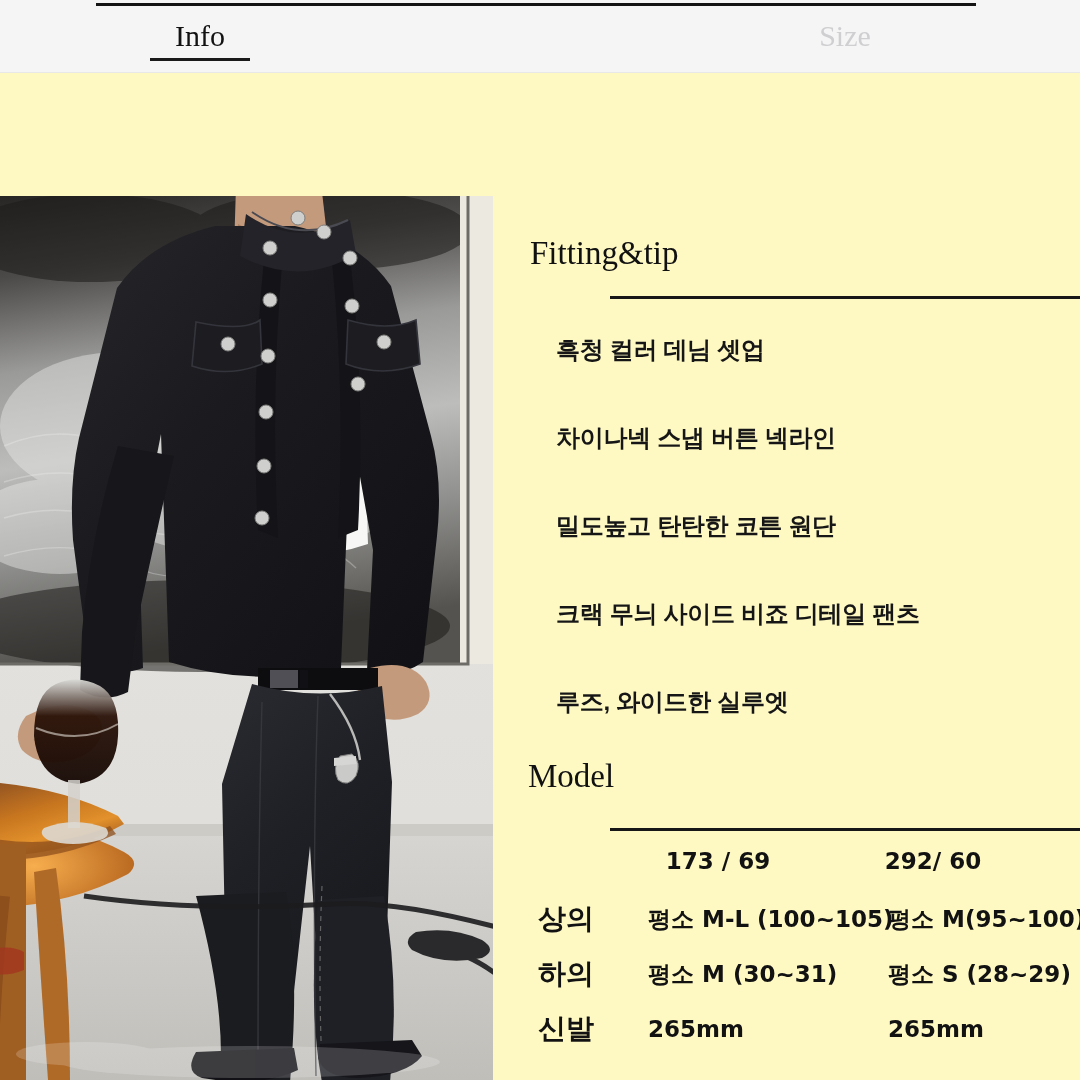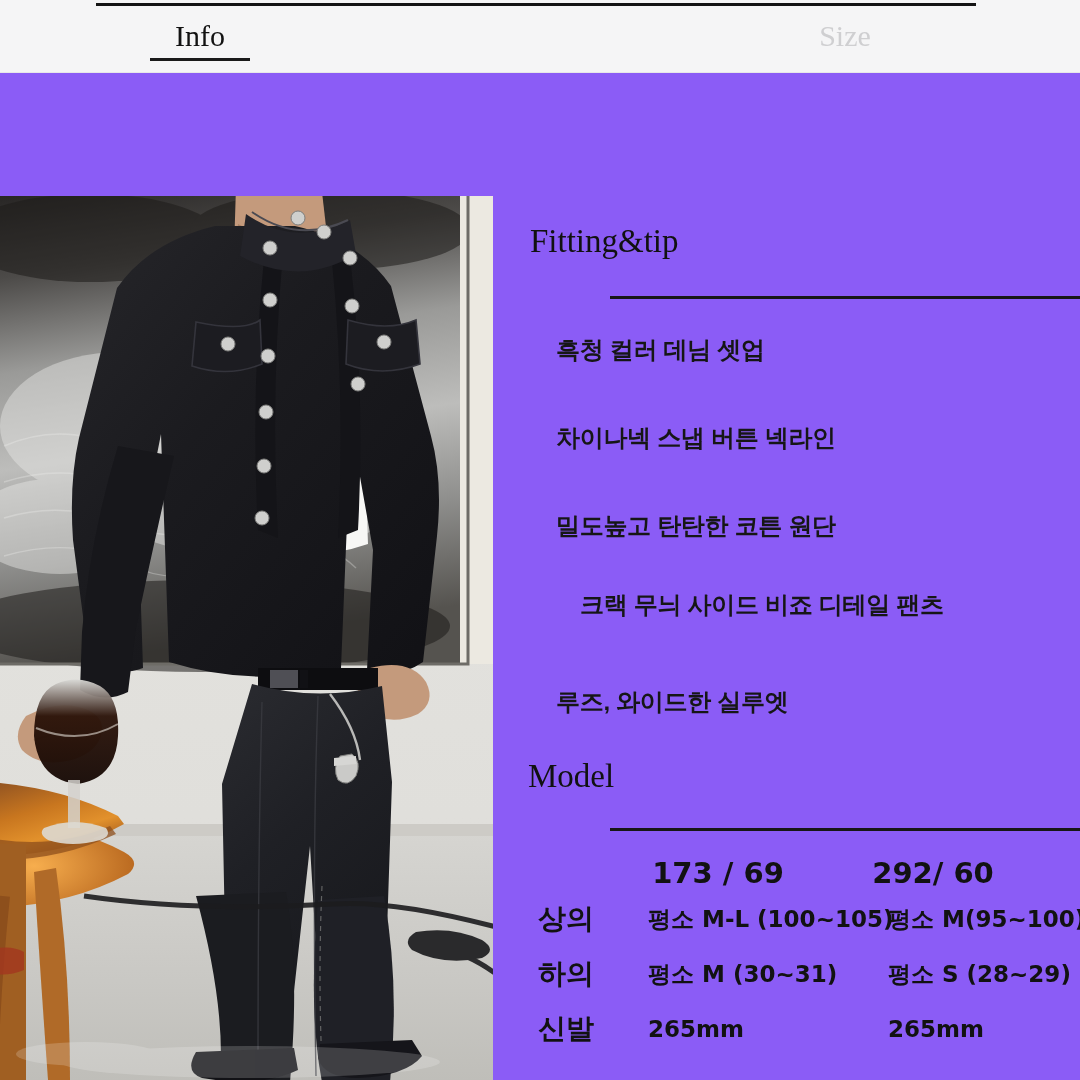--- a/index.html
+++ b/index.html
@@ -11,21 +11,21 @@
     width: 1080px;
     height: 1080px;
     overflow: hidden;
     font-family: "Liberation Sans", "DejaVu Sans", sans-serif;
     -webkit-font-smoothing: antialiased;
   }
   .page {
     position: relative;
     width: 1080px;
     height: 1080px;
-    background: #8b5cf6;
+    background: #fef9c3;
   }
 
   
   .tabbar {
     position: absolute;
     left: 0;
     top: 0;
     width: 1080px;
     height: 72px;
     background: #f5f5f6;
@@ -93,21 +93,21 @@
     height: 884px;
   }
   .sect-title {
     position: absolute;
     font-family: "Liberation Serif", "DejaVu Serif", serif;
     font-size: 33px;
     line-height: 40px;
     color: #111111;
     white-space: nowrap;
   }
-  .sect-title.fitting { left: 37px; top: 25px; }
+  .sect-title.fitting { left: 37px; top: 37px; }
   .sect-title.model   { left: 35px; top: 560px; }
 
   .rule {
     position: absolute;
     left: 117px;
     width: 470px;
     height: 3px;
     background: #171717;
   }
   .rule.fitting { top: 100px; }
@@ -126,41 +126,40 @@
     font-weight: 700;
     font-size: 24px;
     line-height: 30px;
     letter-spacing: -0.3px;
     color: #161616;
     white-space: nowrap;
   }
   .tip-0 { top: 11px; }
   .tip-1 { top: 99px; }
   .tip-2 { top: 187px; }
-  .tip-3 { top: 266px; margin-left: 24px; }
+  .tip-3 { top: 275px; }
   .tip-4 { top: 363px; }
 
   
   .mtable {
     position: absolute;
     left: 0;
     top: 650px;
     width: 587px;
   }
   .mhead {
     position: absolute;
     top: 0;
     font-family: "DejaVu Sans", "Liberation Sans", sans-serif;
     font-weight: 700;
-    font-size: 29px;
+    font-size: 23px;
     line-height: 30px;
     color: #121212;
     text-align: center;
     white-space: nowrap;
-    margin-top: 12px;
   }
   .mhead-0 { left: 140px; width: 170px; }
   .mhead-1 { left: 355px; width: 170px; }
 
   .mrow-label {
     position: absolute;
     left: 45px;
     font-family: "DejaVu Sans", "Liberation Sans", sans-serif;
     font-weight: 700;
     font-size: 28px;

